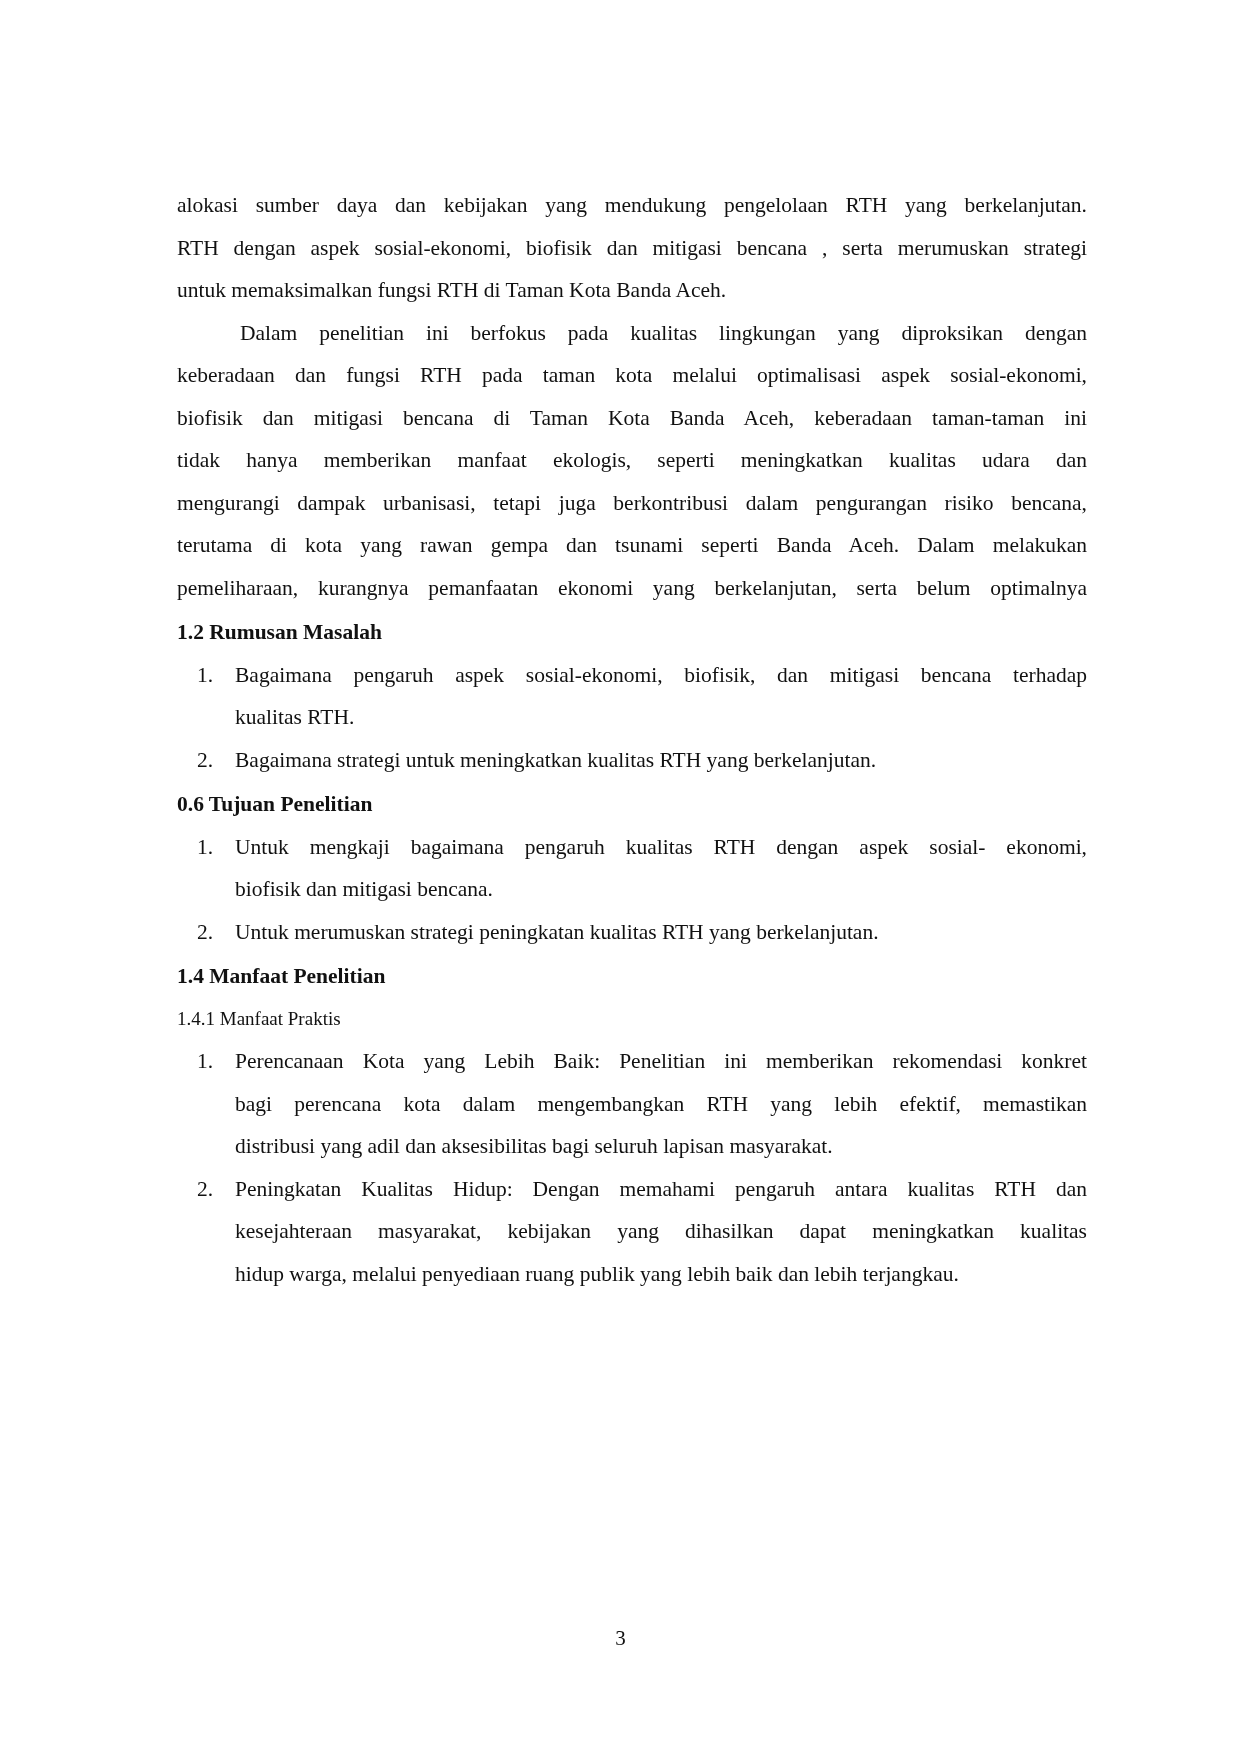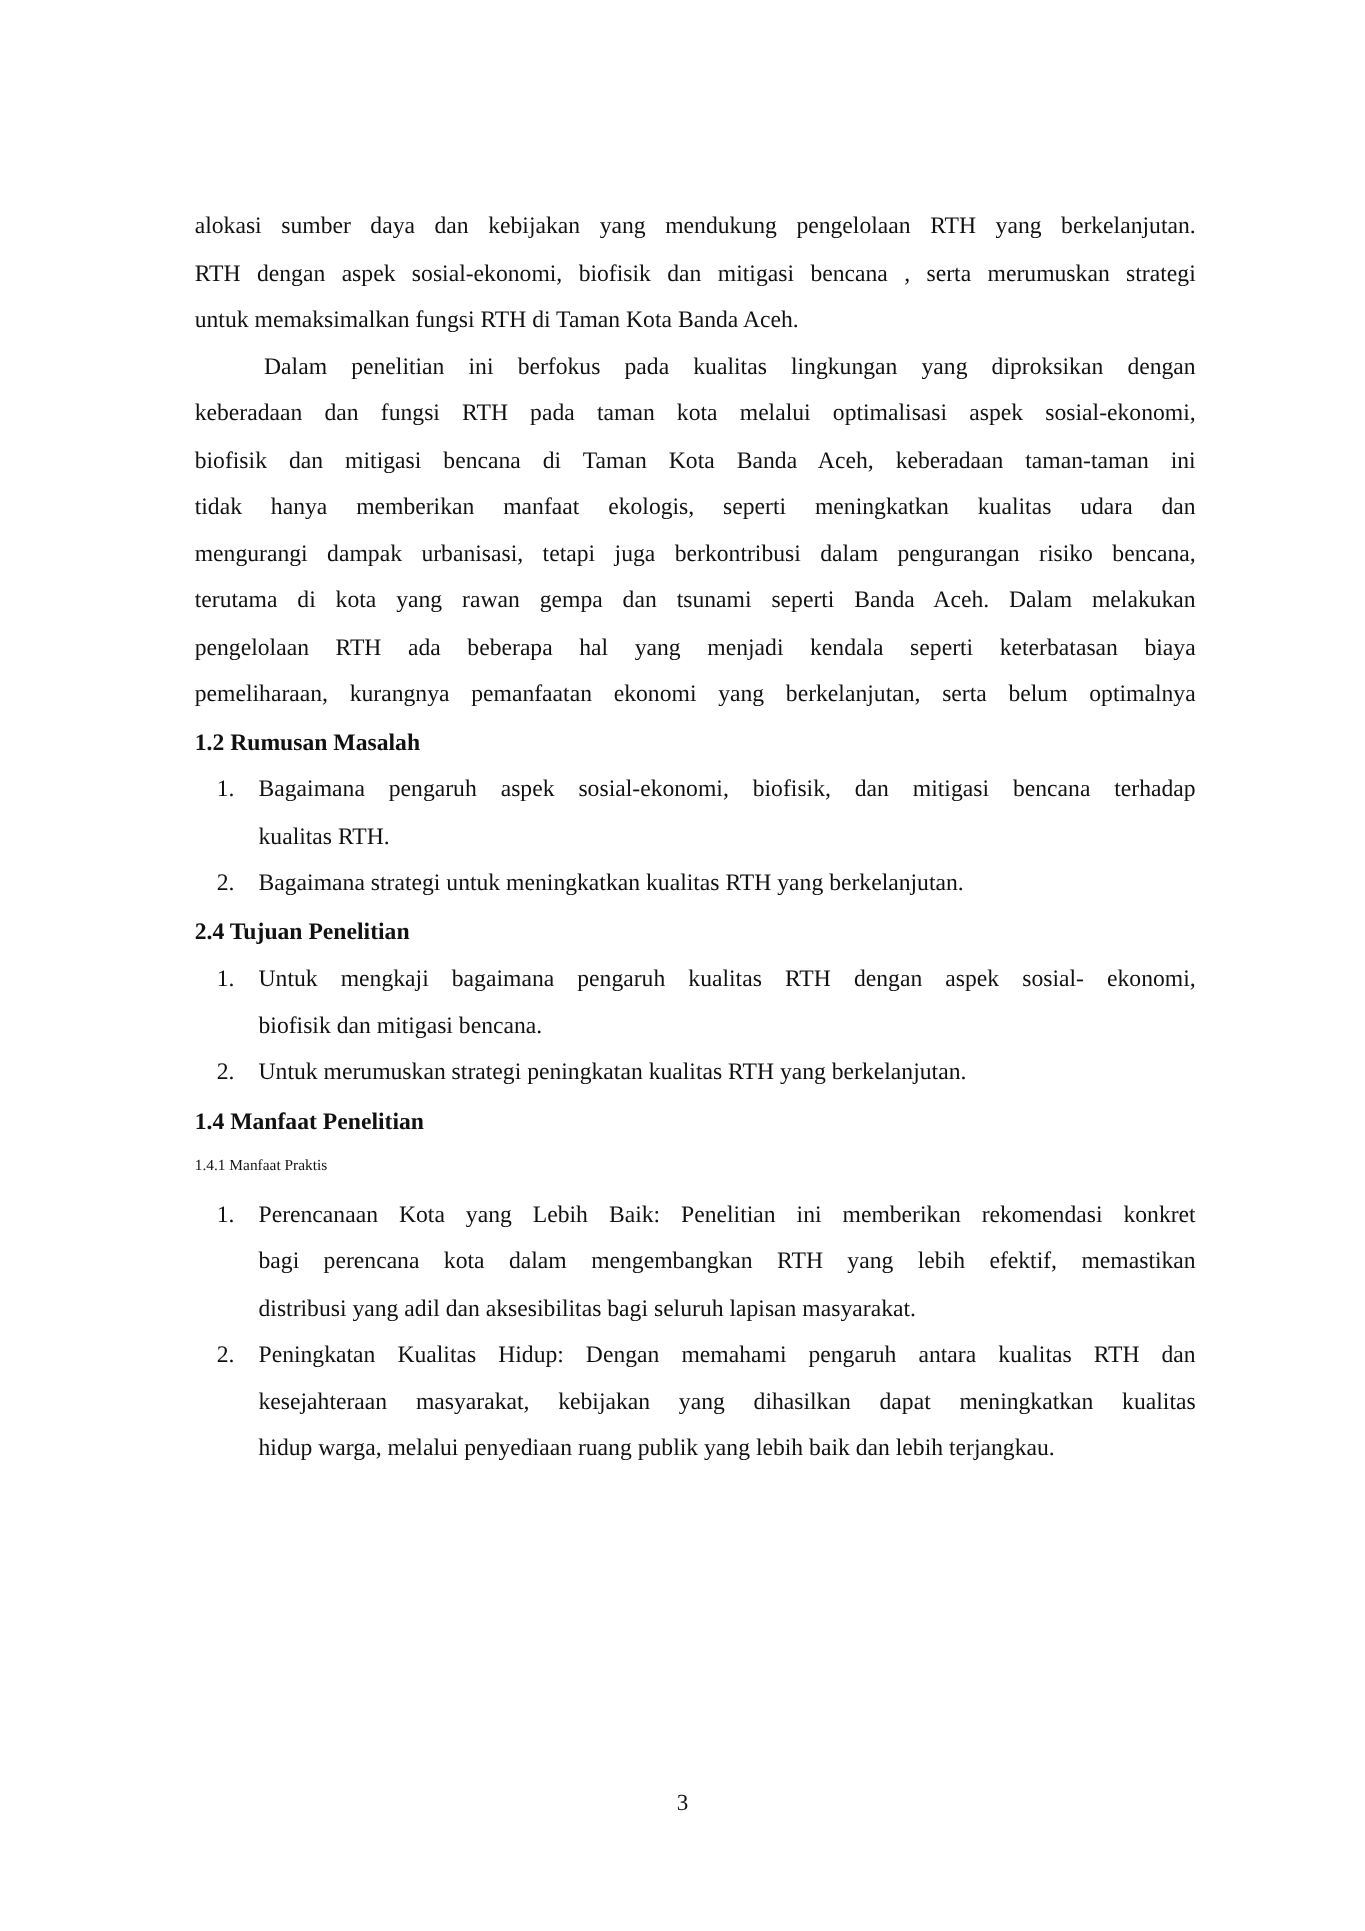--- a/index.html
+++ b/index.html
@@ -46,21 +46,21 @@
       padding-left: 63px;
     }
     .heading {
       font-weight: bold;
       font-size: 21.5px;
       line-height: 42.5px;
       height: 42.5px;
       margin-top: 2px;
     }
     .subheading {
-      font-size: 14px;
+      font-size: 19px;
       line-height: 42.5px;
       height: 42.5px;
     }
     .list-item {
       position: relative;
       padding-left: 58px;
     }
     .list-num {
       position: absolute;
       left: 20px;
@@ -89,39 +89,38 @@
       <div class="line last">untuk memaksimalkan fungsi RTH di Taman Kota Banda Aceh.</div>
     </div>
 
     <div>
       <div class="line justify indent-first">Dalam penelitian ini berfokus pada kualitas lingkungan yang diproksikan dengan</div>
       <div class="line justify">keberadaan dan fungsi RTH pada taman kota melalui optimalisasi aspek sosial-ekonomi,</div>
       <div class="line justify">biofisik  dan mitigasi bencana  di Taman Kota Banda Aceh, keberadaan taman-taman ini</div>
       <div class="line justify">tidak hanya memberikan manfaat ekologis, seperti meningkatkan kualitas udara dan</div>
       <div class="line justify">mengurangi dampak urbanisasi, tetapi juga berkontribusi dalam pengurangan risiko bencana,</div>
       <div class="line justify">terutama di kota yang rawan gempa dan tsunami seperti Banda Aceh. Dalam melakukan</div>
-      <div class="line justify">pengelolaan RTH ada beberapa hal yang menjadi kendala seperti  keterbatasan biaya</div>
       <div class="line justify">pemeliharaan, kurangnya pemanfaatan ekonomi yang berkelanjutan, serta belum optimalnya</div>
     </div>
 
     <div>
       <div class="heading">1.2 Rumusan Masalah</div>
       <div class="list-item">
         <span class="list-num">1.</span>
         <div class="line justify">Bagaimana pengaruh aspek sosial-ekonomi, biofisik, dan mitigasi bencana terhadap</div>
         <div class="line last">kualitas RTH.</div>
       </div>
       <div class="list-item">
         <span class="list-num">2.</span>
         <div class="line last">Bagaimana strategi untuk meningkatkan kualitas RTH yang berkelanjutan.</div>
       </div>
     </div>
 
     <div>
-      <div class="heading">2.4 Tujuan Penelitian</div>
+      <div class="heading">0.6 Tujuan Penelitian</div>
       <div class="list-item">
         <span class="list-num">1.</span>
         <div class="line justify">Untuk mengkaji bagaimana pengaruh kualitas RTH dengan aspek sosial- ekonomi,</div>
         <div class="line last">biofisik dan mitigasi bencana.</div>
       </div>
       <div class="list-item">
         <span class="list-num">2.</span>
         <div class="line last">Untuk merumuskan strategi peningkatan kualitas RTH yang berkelanjutan.</div>
       </div>
     </div>

